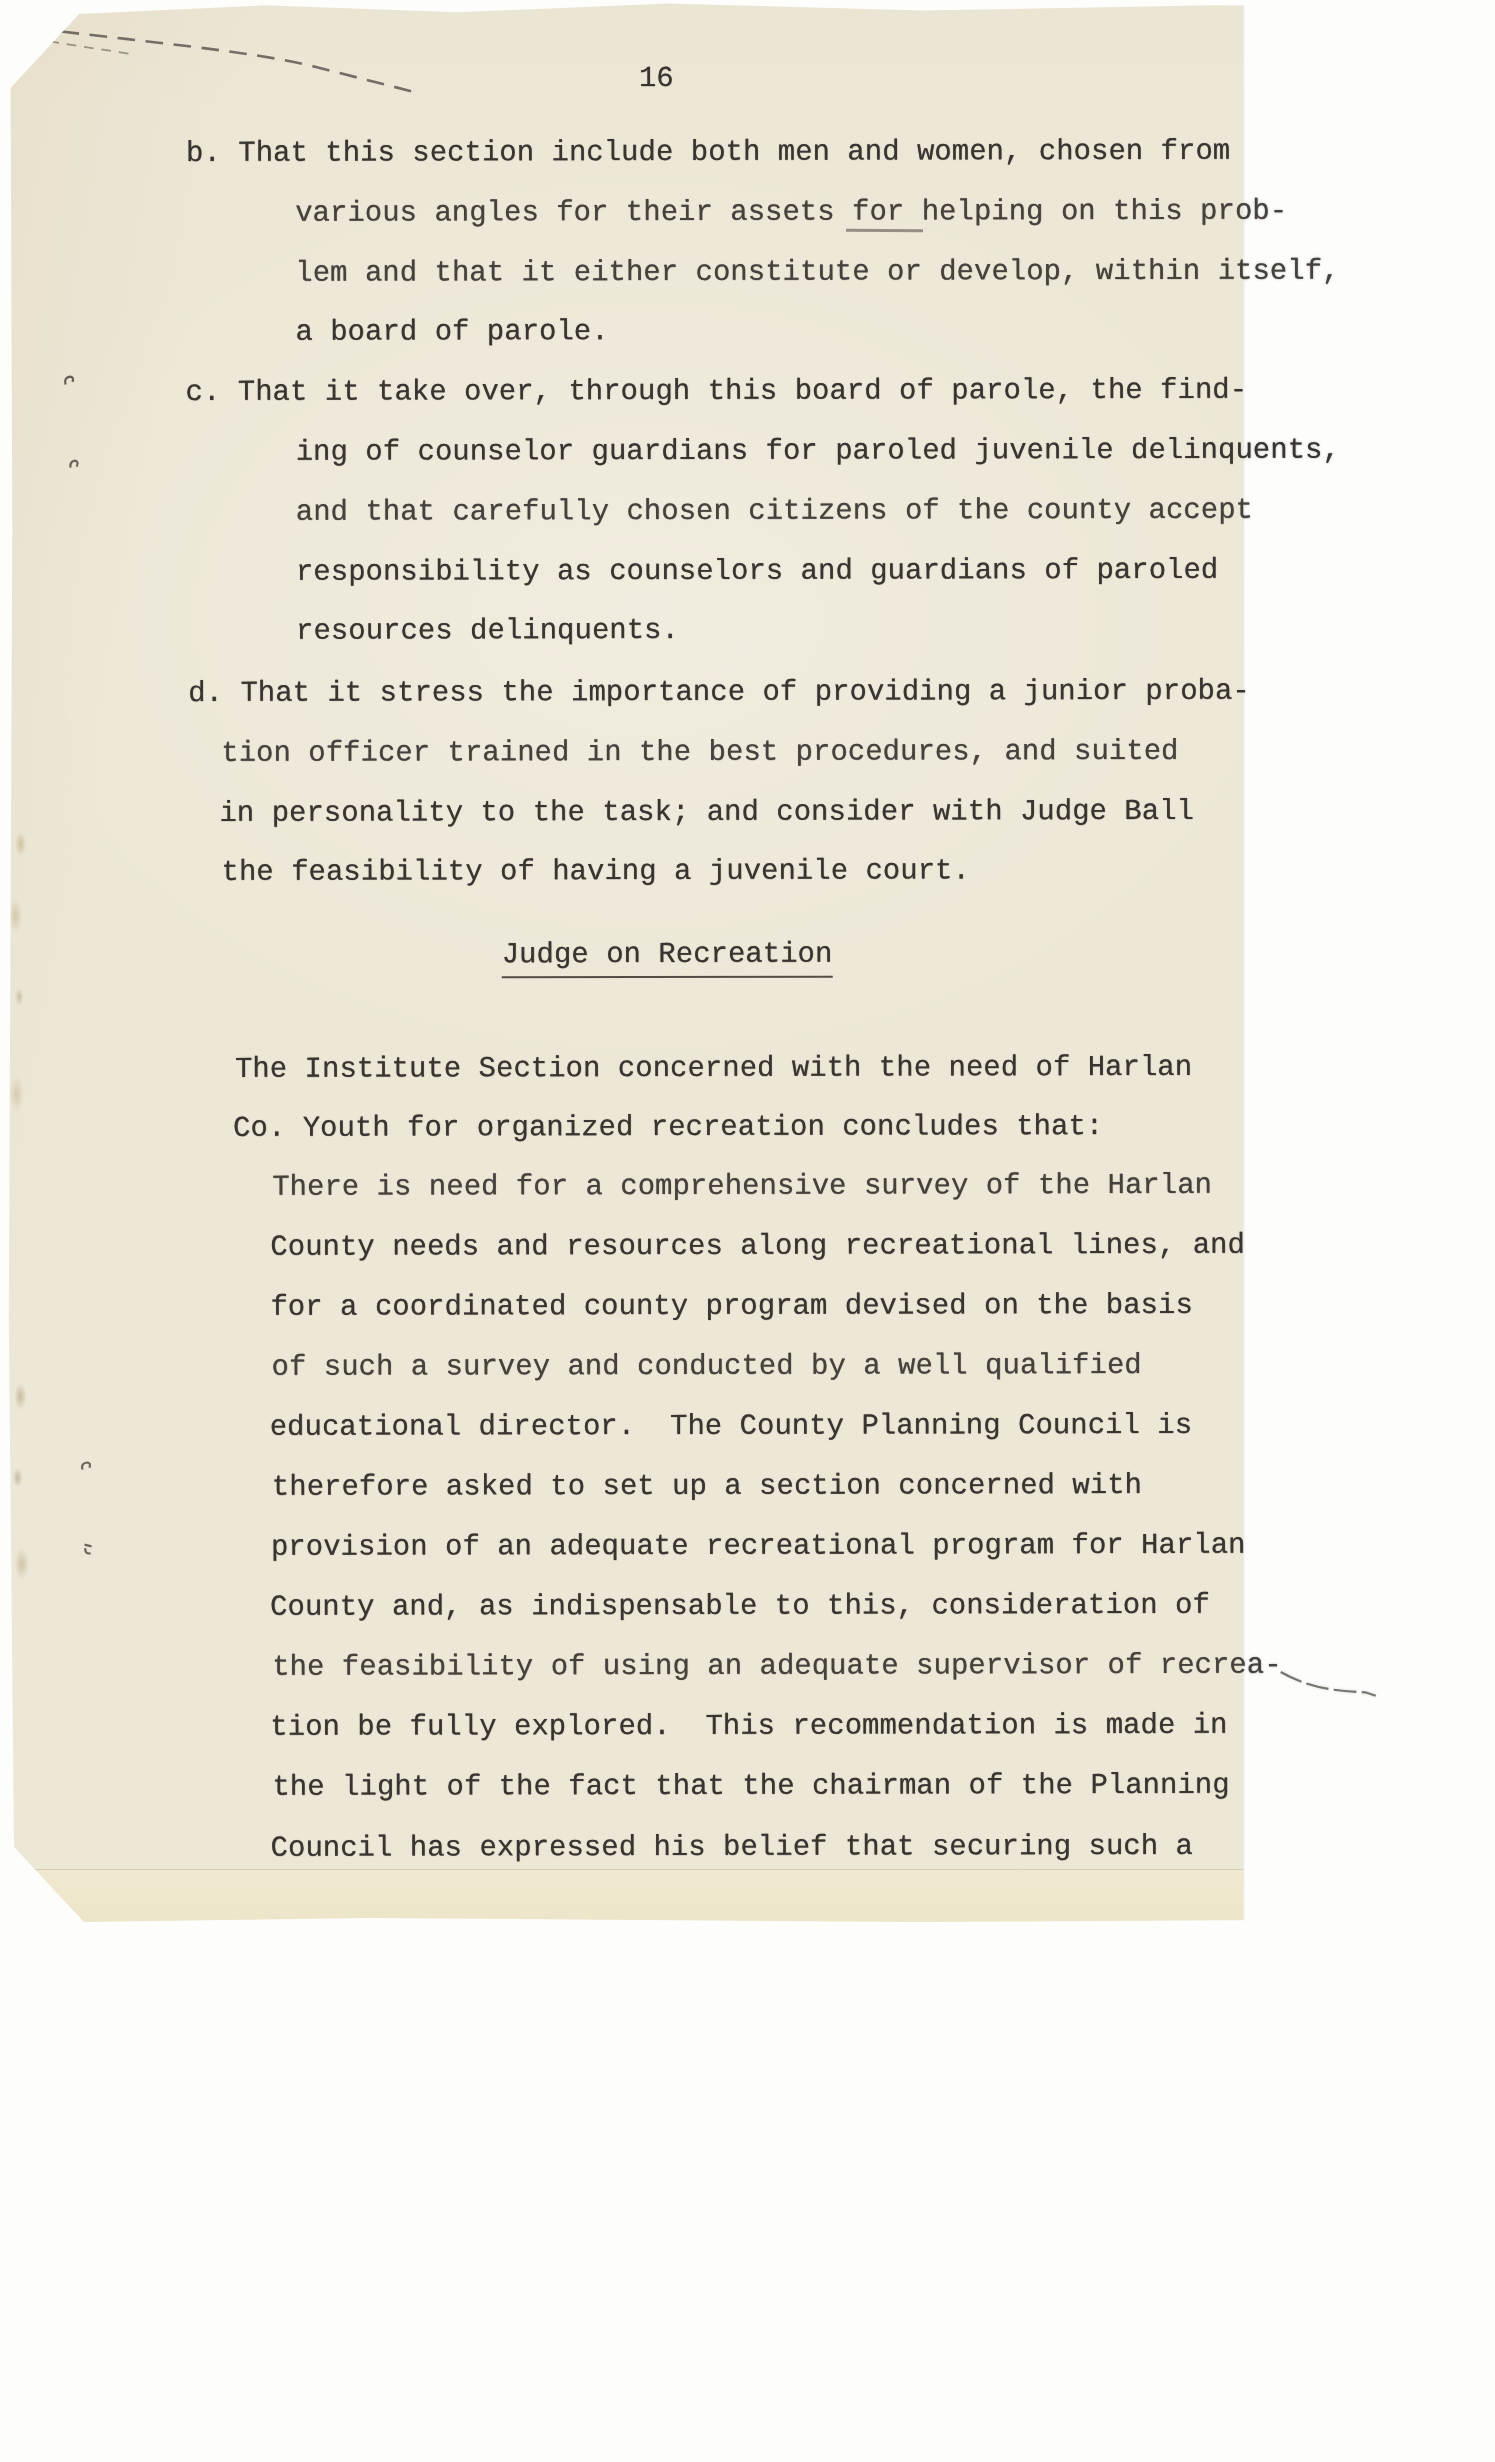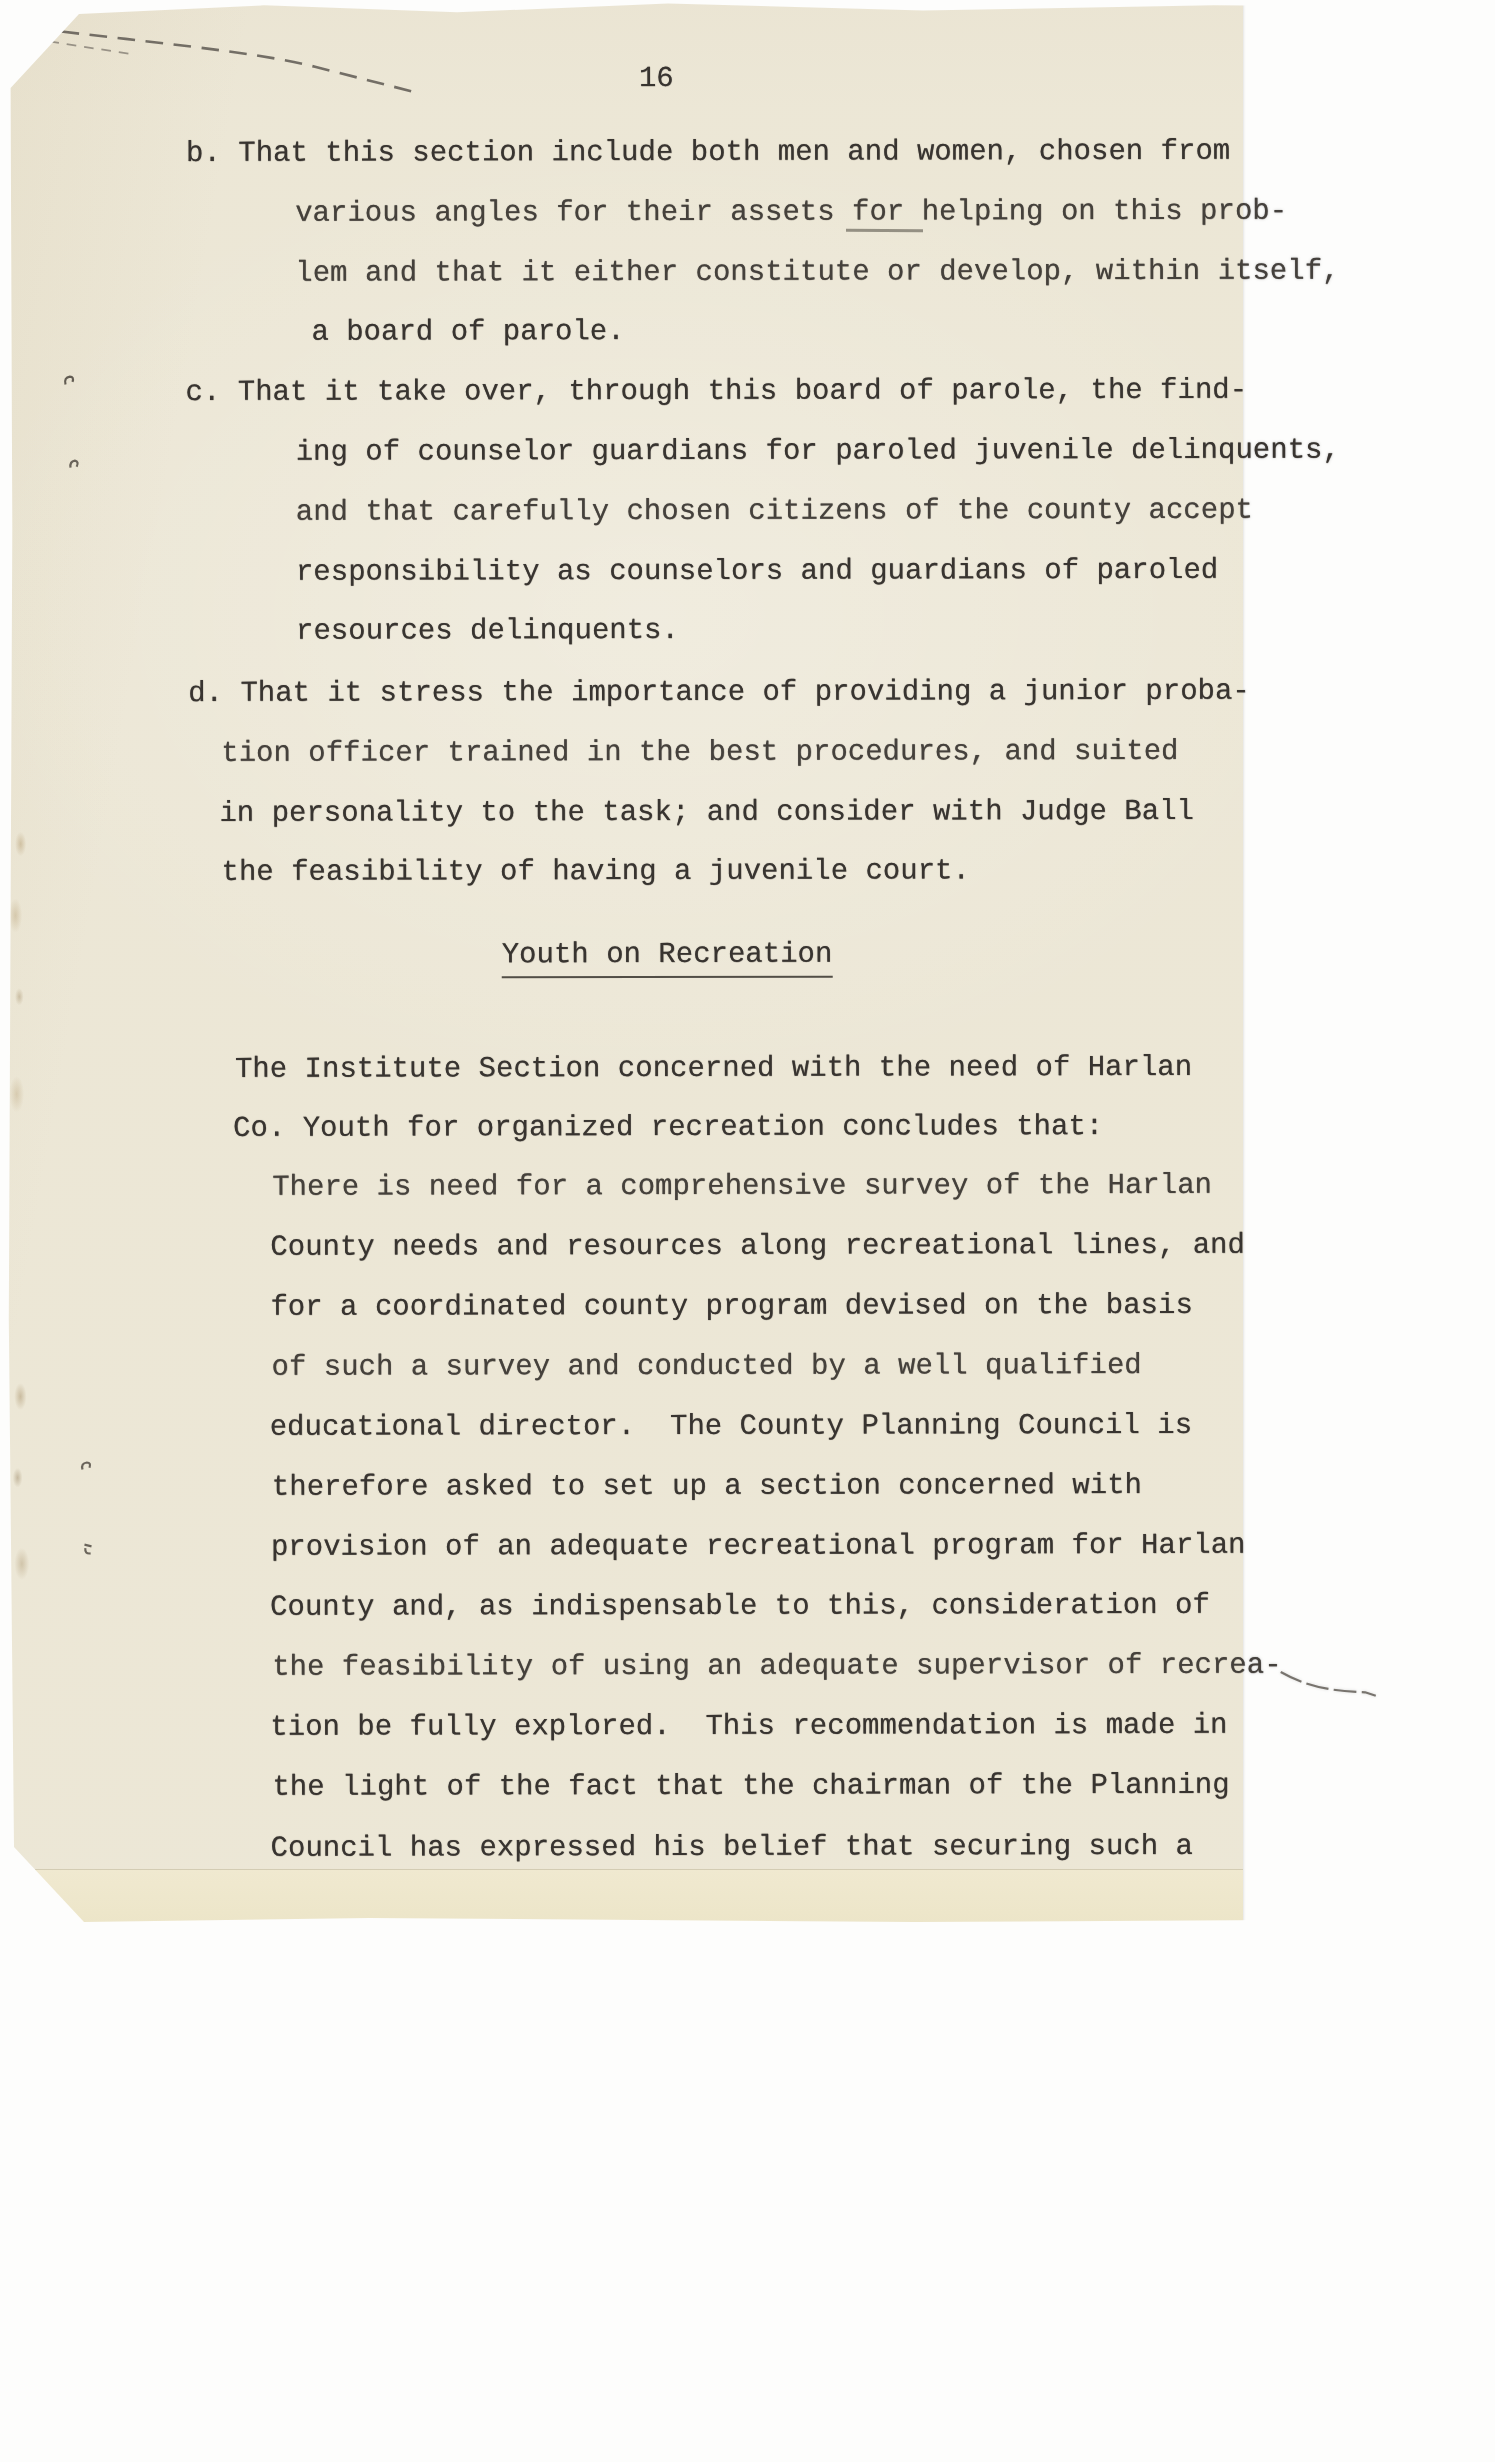--- a/index.html
+++ b/index.html
@@ -38,21 +38,21 @@
   }
   .faded{opacity:0.93;}
   .page-num{left:639px;top:65px;}
   .heading{
     left:500px;top:941px;
     border-bottom:2.6px solid rgba(54,50,45,0.85);
     padding-bottom:6.2px;
   }
   
   .b0{left:186px;top:139px;} .b1{left:295px;top:199px;}
-  .b2{left:295px;top:259px;} .b3{left:295px;top:318px;margin-left:16px;}
+  .b2{left:295px;top:259px;} .b3{left:295px;top:318px;}
   
   .c0{left:185px;top:378px;} .c1{left:295px;top:438px;}
   .c2{left:295px;top:498px;} .c3{left:295px;top:558px;}
   .c4{left:295px;top:617px;}
   
   .d0{left:187px;top:679px;} .d1{left:220px;top:739px;}
   .d2{left:218px;top:799px;} .d3{left:220px;top:858px;}
   
   .p0{left:233px;top:1055px;} .p1{left:231px;top:1114px;}
   
@@ -138,21 +138,21 @@
       <div class="line c4">resources delinquents.</div>
     </div>
 
     <div>
       <div class="line d0">d. That it stress the importance of providing a junior proba-</div>
       <div class="line d1 faded">tion officer trained in the best procedures, and suited</div>
       <div class="line d2">in personality to the task; and consider with Judge Ball</div>
       <div class="line d3">the feasibility of having a juvenile court.</div>
     </div>
 
-    <div class="line heading">Youth on Recreation</div>
+    <div class="line heading">Judge on Recreation</div>
 
     <div>
       <div class="line p0">The Institute Section concerned with the need of Harlan</div>
       <div class="line p1">Co. Youth for organized recreation concludes that:</div>
     </div>
 
     <div>
       <div class="line q0 faded">There is need for a comprehensive survey of the Harlan</div>
       <div class="line q1">County needs and resources along recreational lines, and</div>
       <div class="line q2">for a coordinated county program devised on the basis</div>

